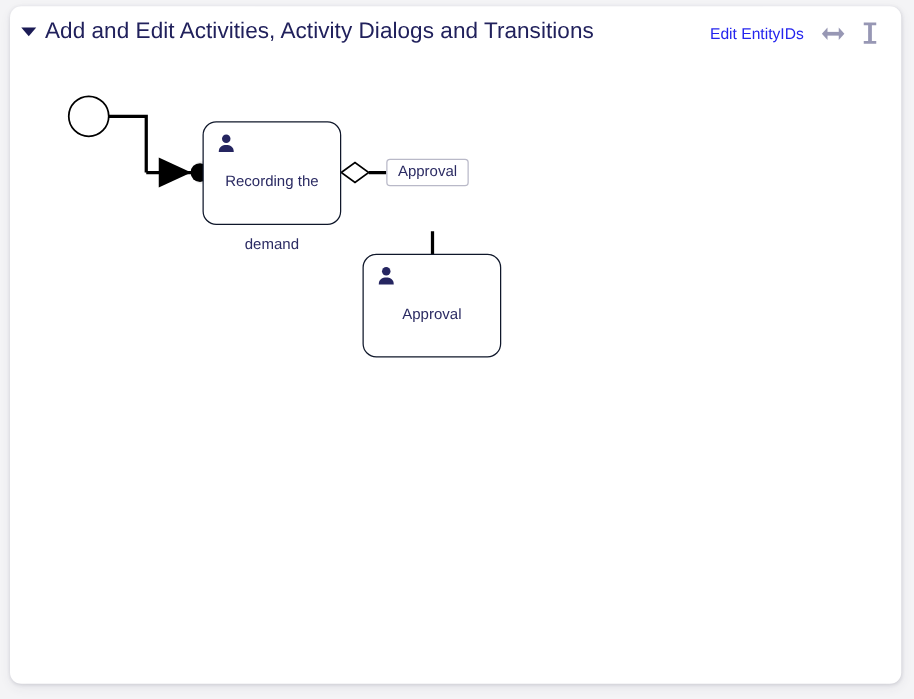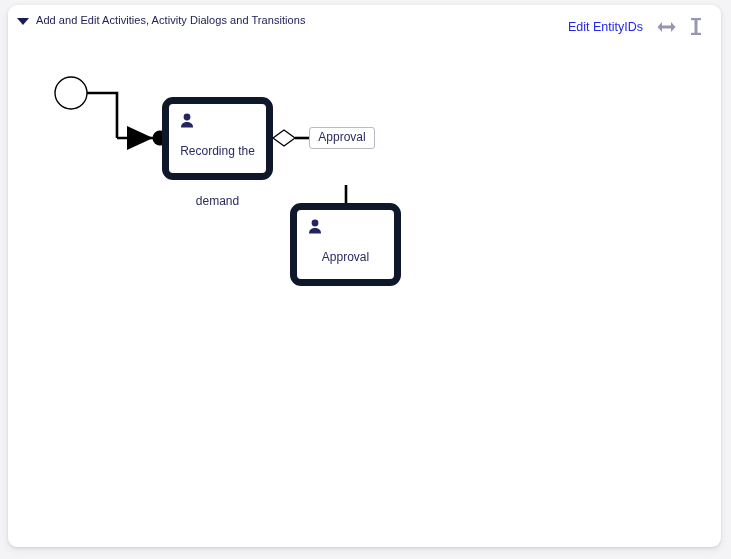--- a/index.html
+++ b/index.html
@@ -56,21 +56,21 @@
   .collapse-caret {
     width: 0;
     height: 0;
     border-left: 6px solid transparent;
     border-right: 6px solid transparent;
     border-top: 7px solid #1b1b55;
     margin-top: 2px;
   }
 
   .header-title {
-    font-size: 11px;
+    font-size: 18px;
     color: #21215c;
     letter-spacing: 0.05px;
     white-space: nowrap;
   }
 
   .header-right {
     position: absolute;
     right: 19px;
     top: 12px;
     display: flex;
@@ -111,21 +111,21 @@
     line-height: 14px;
     color: #2b2b63;
     pointer-events: none;
     width: 100%;
     left: 0;
   }
 
   .node-box {
     position: absolute;
     background: #ffffff;
-    border: 7px solid #0f172a;
+    border: 1px solid #0f172a;
     border-radius: 11px;
     cursor: pointer;
   }
 
   .person-icon {
     position: absolute;
     left: 11px;
     top: 9px;
     width: 14px;
     height: 15px;

